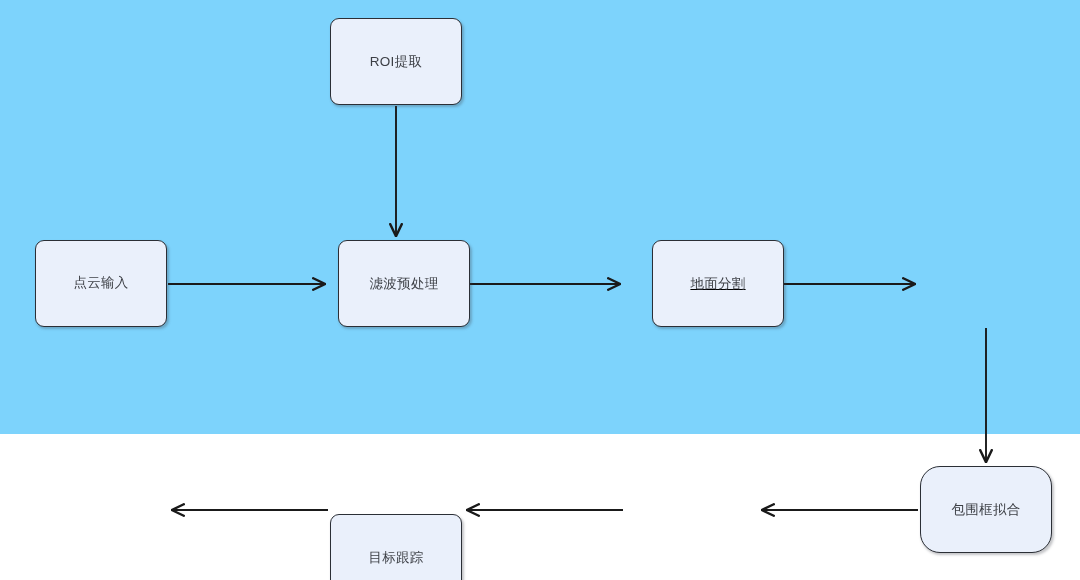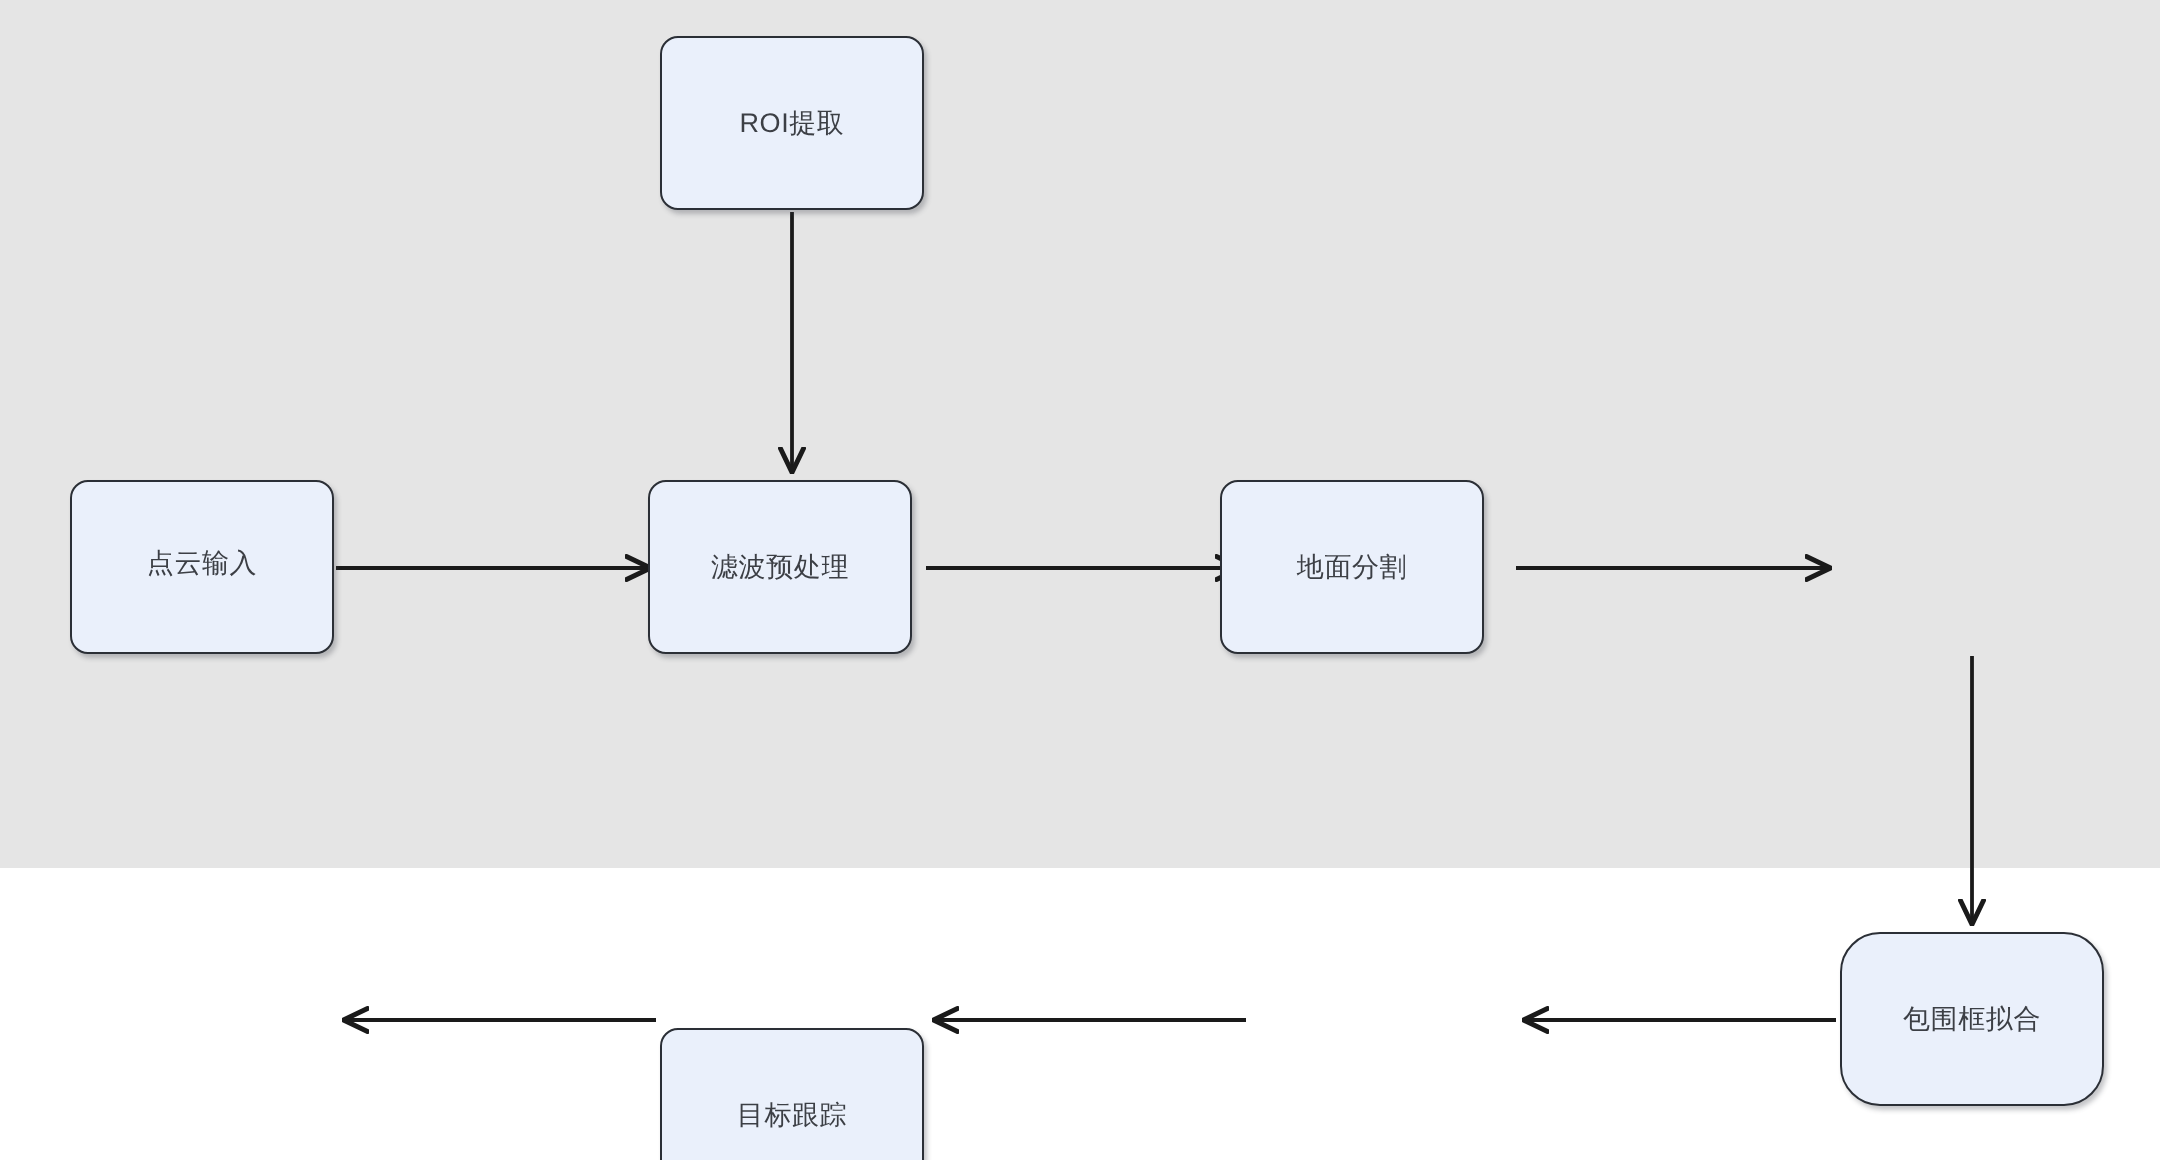--- a/index.html
+++ b/index.html
@@ -10,21 +10,21 @@
   body {
     width: 1080px;
     height: 580px;
     font-family: "Liberation Sans", "DejaVu Sans", sans-serif;
     overflow: hidden;
   }
   #canvas {
     position: relative;
     width: 1080px;
     height: 434px;
-    background: #e5e5e5;
+    background: #7dd3fc;
   }
   #edges {
     position: absolute;
     left: 0;
     top: 0;
     width: 1080px;
     height: 580px;
     pointer-events: none;
   }
   .node {
@@ -44,22 +44,22 @@
   .node-label {
     font-size: 13.5px;
     line-height: 1;
     color: #3c3f45;
     letter-spacing: 0.3px;
     white-space: nowrap;
     text-align: center;
   }
   .n-roi        { left: 330px; top: 18px; }
   .n-input      { left: 35px;  top: 240px; font-family: Liberation Mono, monospace; }
-  .n-filter     { left: 324px; top: 240px; align-items: center; }
-  .n-ground     { left: 610px; top: 240px; }
+  .n-filter     { left: 338px; top: 240px; align-items: center; }
+  .n-ground     { left: 652px; top: 240px; text-decoration: underline; }
   .n-cluster    { left: 920px; top: 240px; }
   .n-bbox       { left: 920px; top: 466px; border-radius: 20px; }
   .n-recognize  { left: 625px; top: 466px; }
   .n-track      { left: 330px; top: 466px; margin-top: 48px; }
   .n-motion     { left: 35px;  top: 466px; }
 </style>
 </head>
 <body>
 
 <div id="canvas">

